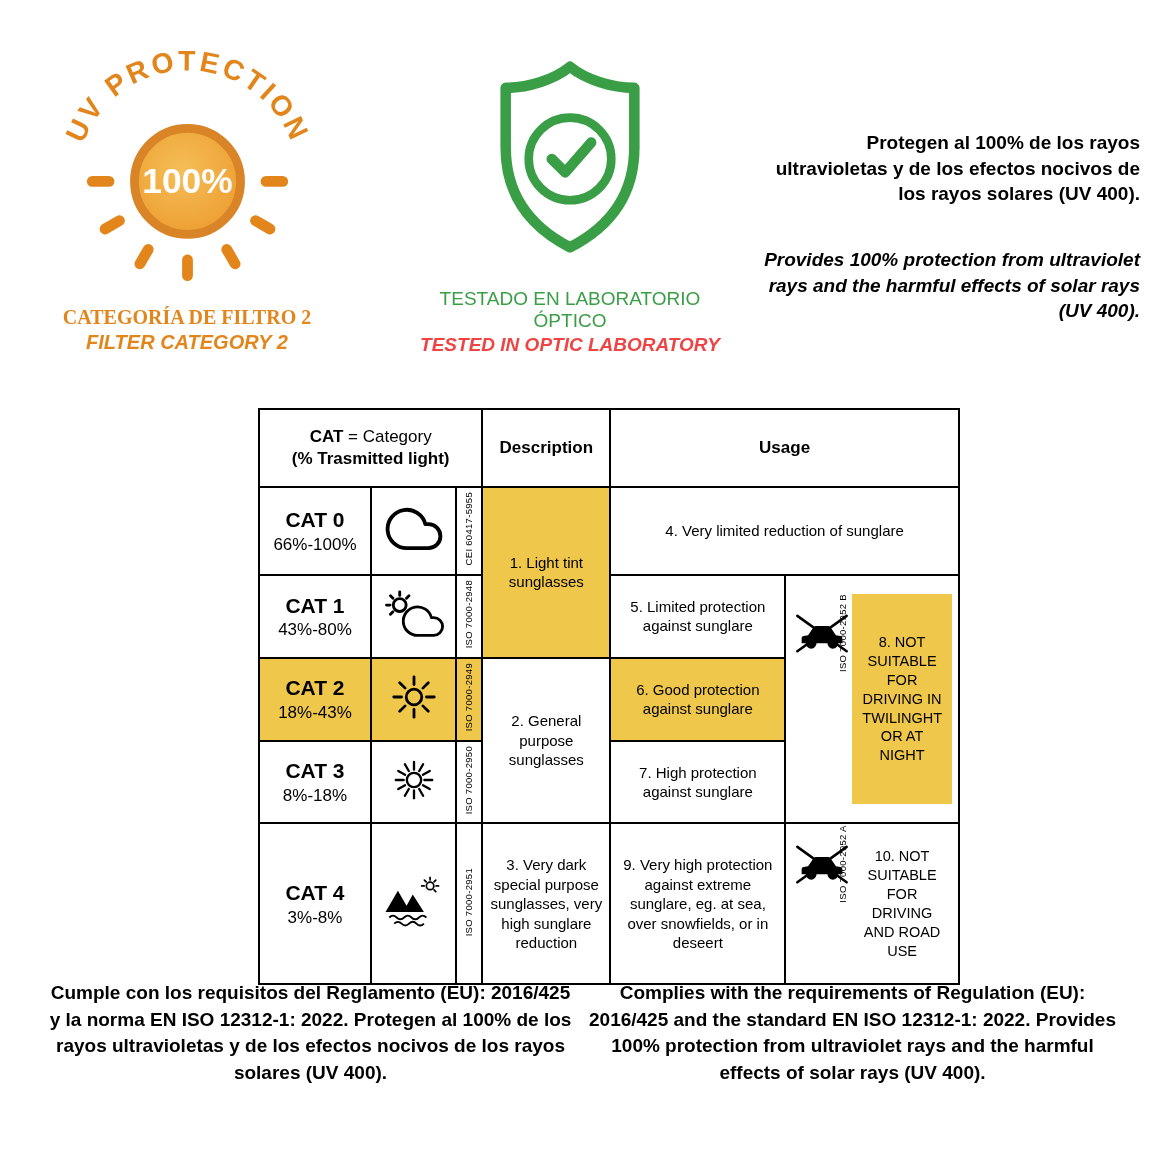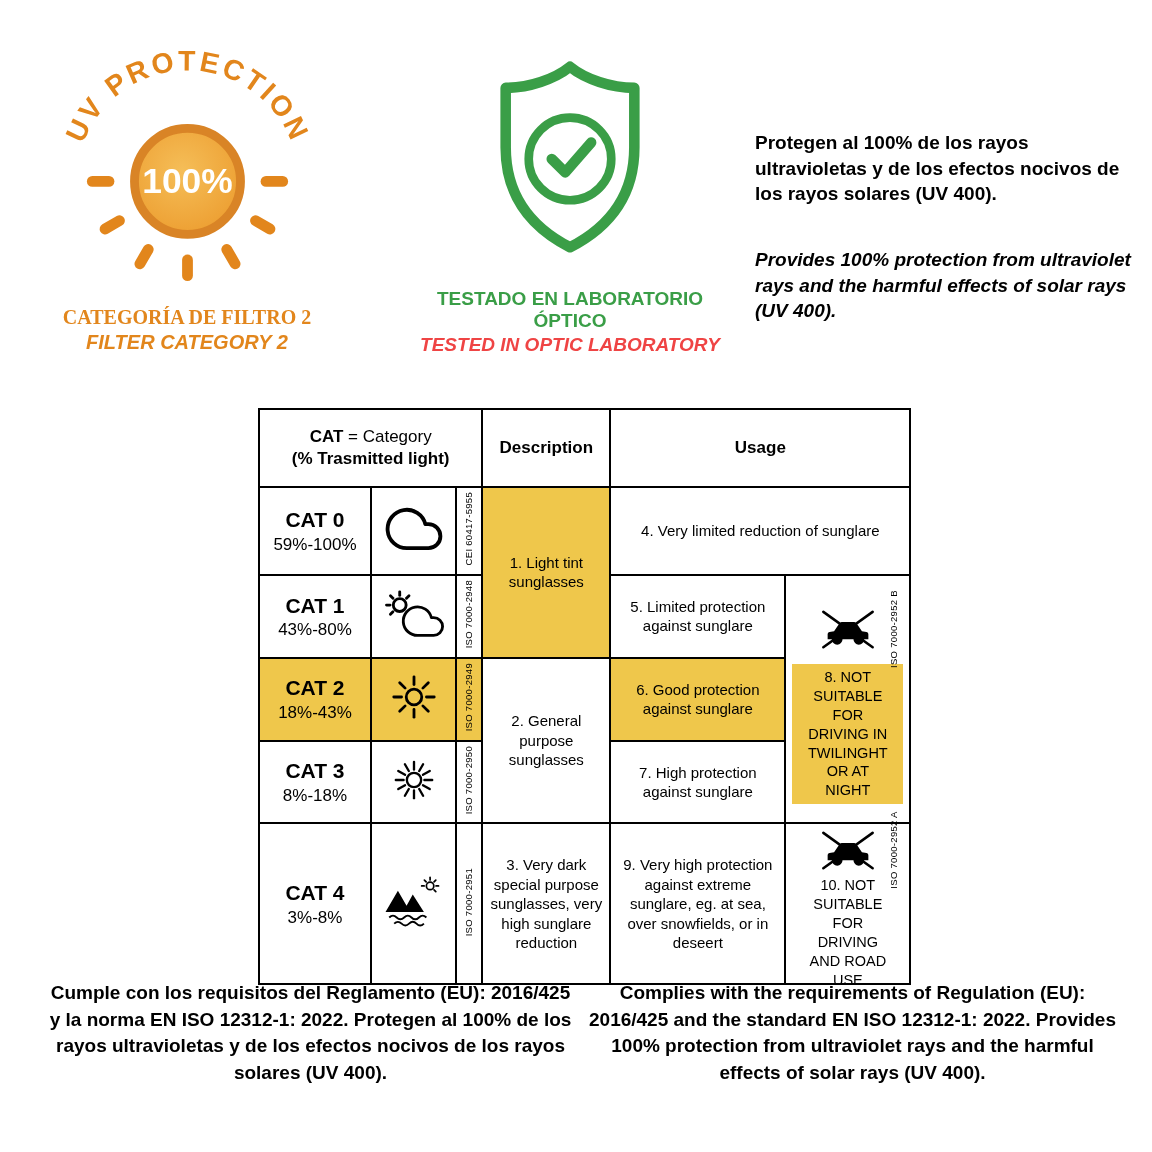--- a/index.html
+++ b/index.html
@@ -8,25 +8,25 @@
 
   
   .badge-block { position:absolute; left:52px; top:12px; width:270px; text-align:center; }
   .arc-text { font-size:29px; font-weight:bold; letter-spacing:3px; fill:#E2861C; }
   .pct-text { font-size:36px; font-weight:bold; fill:#fff; }
   .badge-caption-es { margin-top:14px; color:#E2861C; font-weight:bold; font-size:20px;font-family:Liberation Serif, serif; }
   .badge-caption-en { color:#E2861C; font-weight:bold; font-style:italic; font-size:20px; margin-top:2px; }
 
   
   .shield-block { position:absolute; left:415px; top:52px; width:310px; text-align:center; }
-  .shield-caption-es { margin-top:22px; color:#3A9E47; font-weight:bold; font-size:19px; }
+  .shield-caption-es { margin-top:22px; color:#3A9E47; font-weight:normal; font-size:19px; }
   .shield-caption-en { color:#ef4444; font-weight:bold; font-style:italic; font-size:19px; margin-top:2px; }
 
   
-  .intro-block { position:absolute; left:755px; top:130px; width:385px; text-align:left; }
+  .intro-block { position:absolute; left:755px; top:130px; width:385px; text-align:right; }
   .intro-es { font-weight:bold; font-size:19px; line-height:1.35; }
   .intro-en { font-weight:bold; font-style:italic; font-size:19px; line-height:1.35; margin-top:40px; }
 
   
   .cat-table { position:absolute; left:258px; top:408px; border-collapse:collapse; table-layout:fixed; }
   .cat-table th, .cat-table td { border:2px solid #000; text-align:center; vertical-align:middle;
                                  font-size:15px; line-height:1.3; padding:4px 6px; }
   .cat-table th { font-size:17px; }
   tr.rh { height:78px;margin-left:32px; } tr.r0 { height:75px; } tr.r1 { height:73px; }
   tr.r2 { height:73px; } tr.r3 { height:64px; } tr.r4 { height:155px; }
@@ -34,21 +34,21 @@
   .cat-name { font-size:21px; font-weight:bold; display:block; }
   .cat-range { font-size:17px; display:block; }
   .h-cat .norm { font-weight:normal; }
   .icon-cell { padding:2px; }
   .iso-cell { padding:0; }
   .iso-vert { writing-mode:vertical-rl; transform:rotate(180deg); font-size:9.5px;
               letter-spacing:.3px; white-space:nowrap; display:inline-block; }
   .desc-cell { padding:4px 8px; }
   .usage-cell { padding:4px 8px; }
   .warn-cell { padding:0; vertical-align:top; }
-  .warn-inner { display:flex; flex-direction:column; width:100%; }
+  .warn-inner { display:flex; flex-direction:row; width:100%; }
   .wi8 { height:210px; } .wi10 { height:151px; }
   .warn-top { position:relative; height:78px; display:flex; align-items:center; justify-content:center; }
   .wi10 .warn-top { height:72px; }
   .warn-top .iso-vert { position:absolute; right:3px; top:50%; transform:translateY(-50%) rotate(180deg); }
   .warn-text { flex:1; display:flex; align-items:center; justify-content:center;
                padding:4px 10px; font-size:14.5px; line-height:1.3; text-align:center; }
 
   
   .footer-es { position:absolute; left:48px; top:980px; width:525px; text-align:center;
                font-weight:bold; font-size:19px; line-height:1.4; }
@@ -119,21 +119,21 @@
         <div><span>CAT</span><span class="norm"> = Category</span></div>
         <div>(% Trasmitted light)</div>
       </th>
       <th>Description</th>
       <th colspan="2">Usage</th>
     </tr>
 
     <tr class="r0">
       <td class="cat-cell">
         <span class="cat-name">CAT 0</span>
-        <span class="cat-range">59%-100%</span>
+        <span class="cat-range">66%-100%</span>
       </td>
       <td class="icon-cell">
         <svg width="58" height="48" viewBox="0 2 24 20">
           <path d="M18 10h-1.26A8 8 0 1 0 9 20h9a5 5 0 0 0 0-10z" fill="#fff" stroke="#000" stroke-width="1.6" stroke-linejoin="round"></path>
         </svg>
       </td>
       <td class="iso-cell">
         <span class="iso-vert">CEI 60417-5955</span>
       </td>
       <td class="desc-cell yellow" rowspan="2">1. Light tint sunglasses</td>

